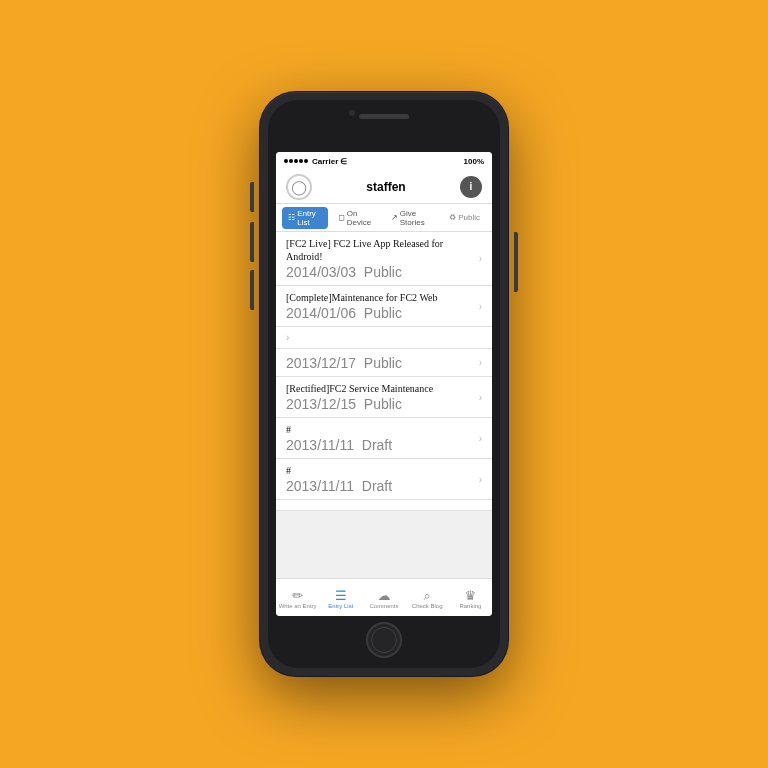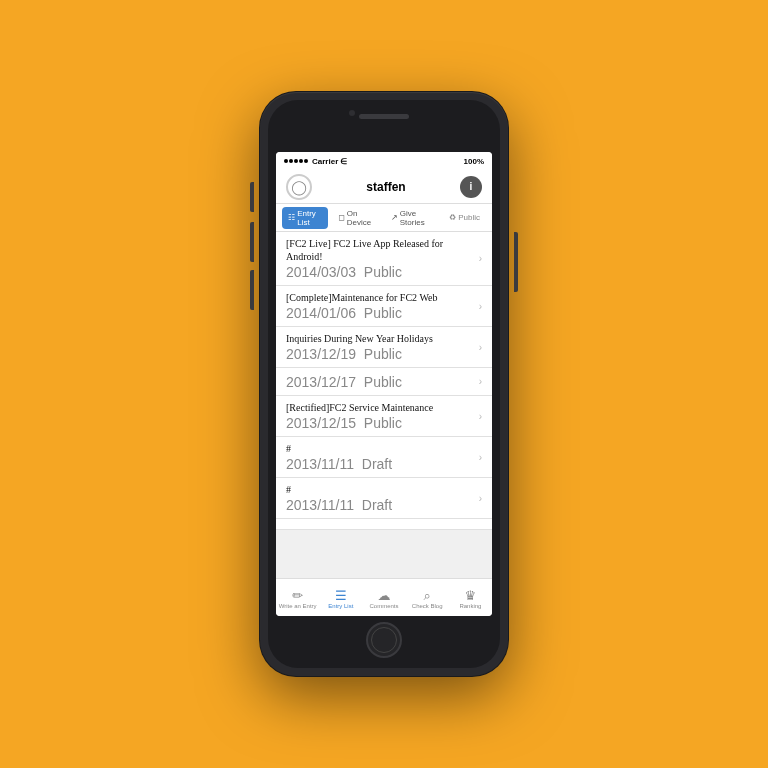--- a/index.html
+++ b/index.html
@@ -412,24 +412,20 @@
       <span class="entry-arrow">›</span>
     </div>
             <div class="entry-item">
       <div class="entry-content">
         <div class="entry-title">[Complete]Maintenance for FC2 Web</div>
         <div class="entry-meta">2014/01/06 &nbsp;Public</div>
       </div>
       <span class="entry-arrow">›</span>
     </div>
             <div class="entry-item">
-      <div class="entry-content">
-        <div class="entry-title">Inquiries During New Year Holidays</div>
-        <div class="entry-meta">2013/12/19 &nbsp;Public</div>
-      </div>
       <span class="entry-arrow">›</span>
     </div>
             <div class="entry-item">
       <div class="entry-content">
         <div class="entry-meta">2013/12/17 &nbsp;Public</div>
       </div>
       <span class="entry-arrow">›</span>
     </div>
             <div class="entry-item">
       <div class="entry-content">

